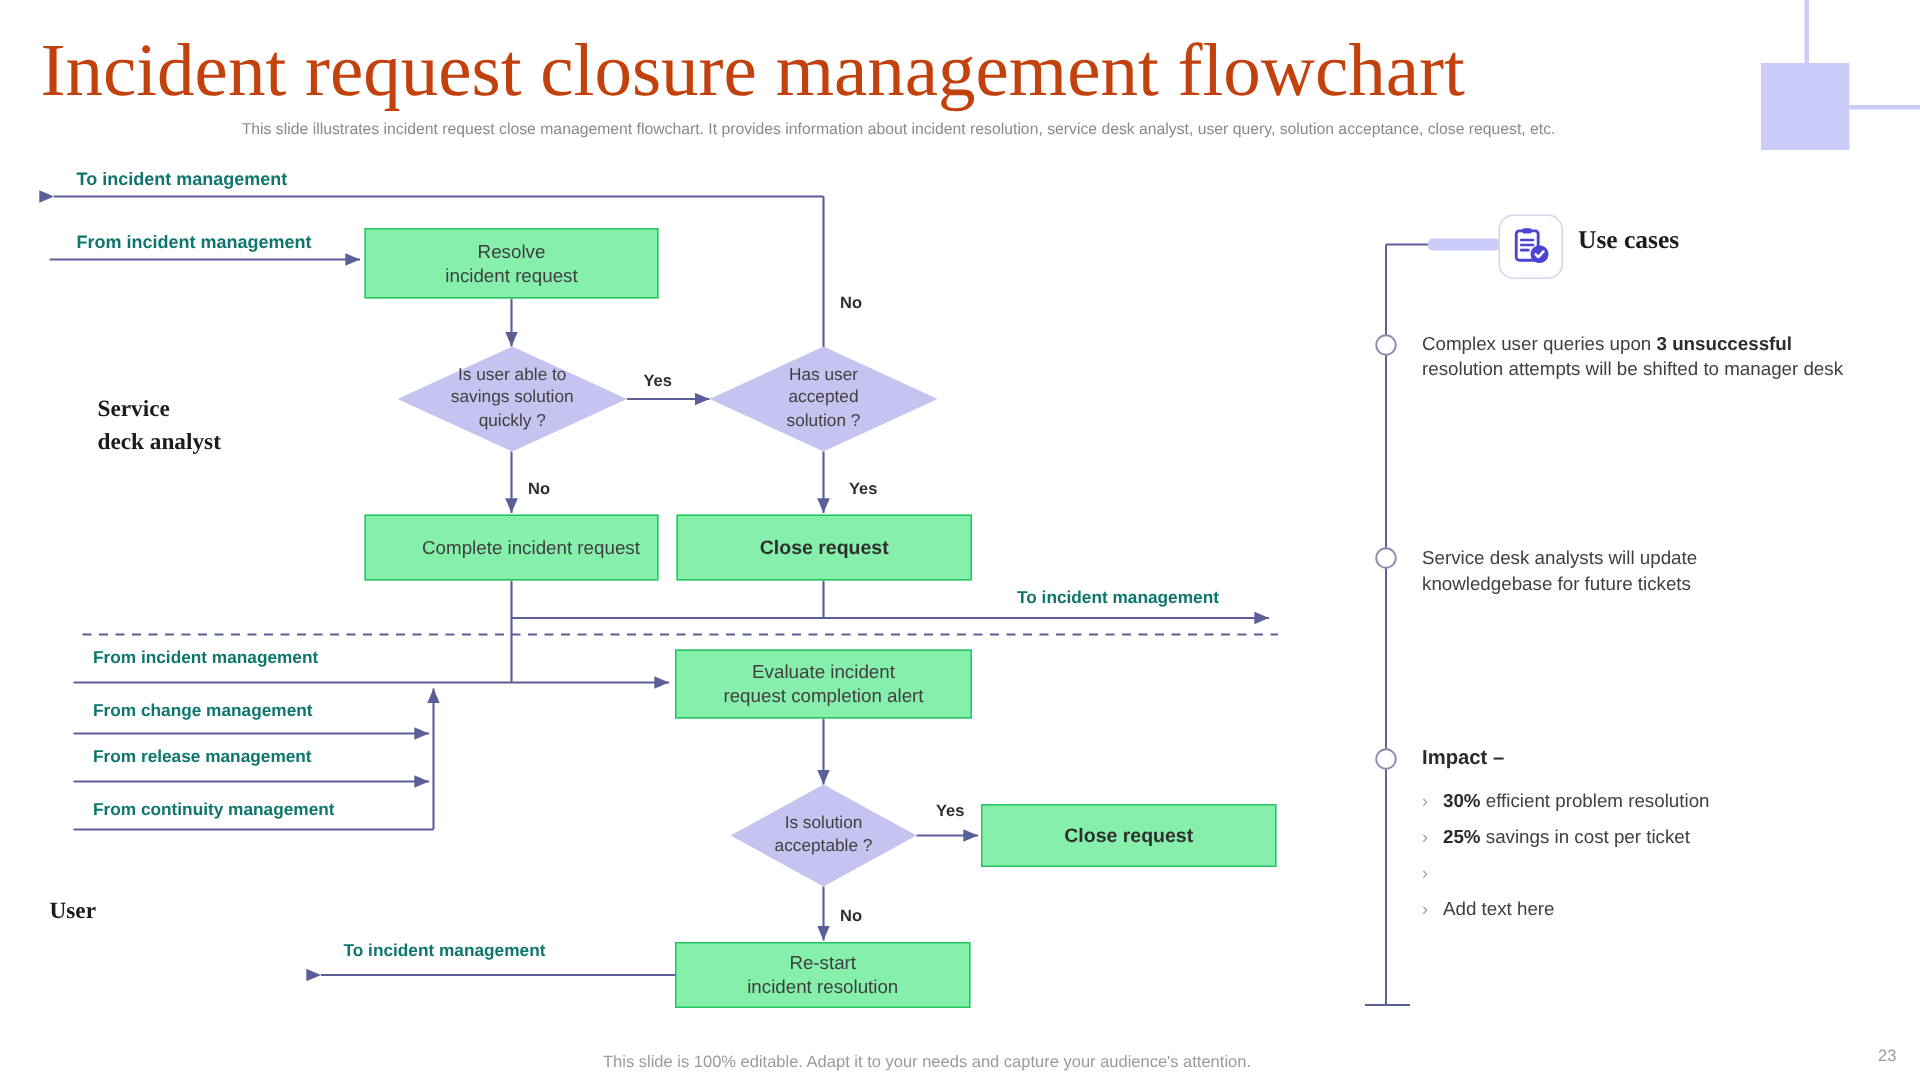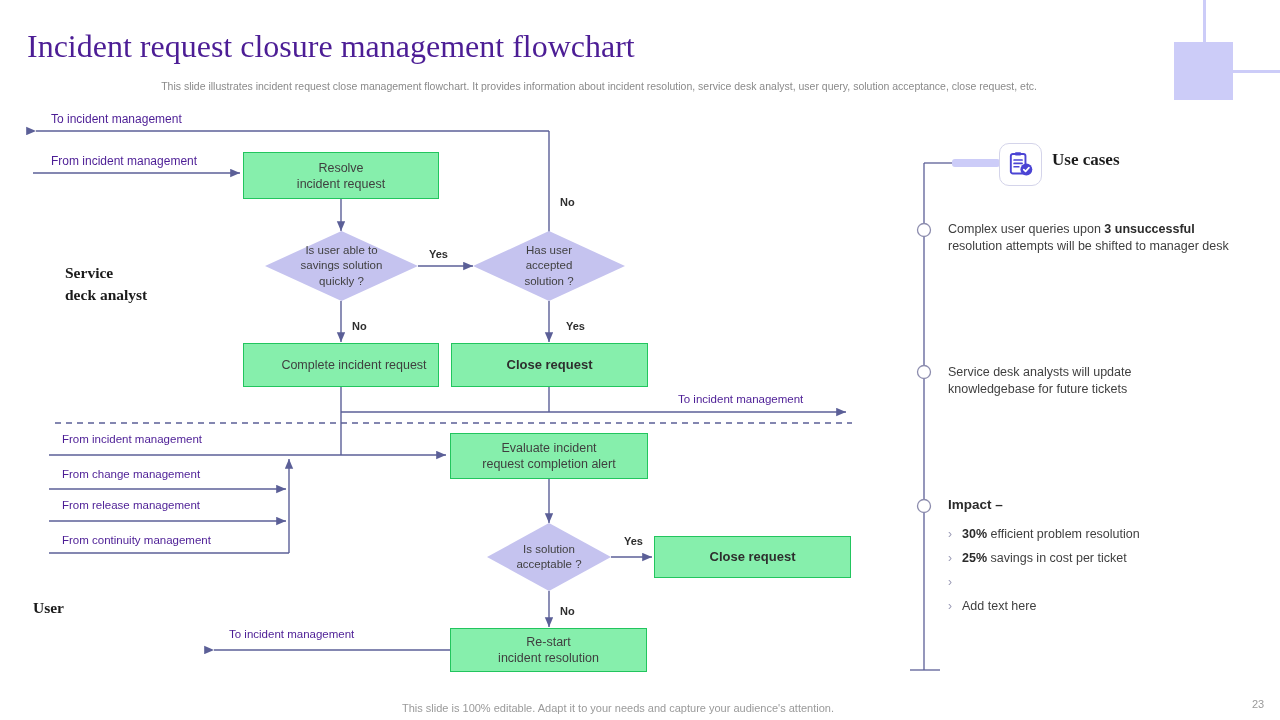--- a/index.html
+++ b/index.html
@@ -34,23 +34,23 @@
     left: 1233px; top: 70px;
     width: 47px; height: 3px;
     background: #ccccf8;
   }
 
   
   .page-title {
     position: absolute;
     left: 27px; top: 23px;
     font-family: "Liberation Serif", serif;
-    font-size: 32px;
+    font-size: 50px;
     line-height: 46px;
-    color: #4c1d95;
+    color: #c2410c;
     letter-spacing: 0px;
     white-space: nowrap;
   }
   .page-subtitle {
     position: absolute;
     left: 27px; top: 79px;
     width: 1010px;
     font-size: 10.5px;
     line-height: 14px;
     color: #8a8a8a;
@@ -125,22 +125,22 @@
   .edge-label {
     position: absolute;
     font-size: 11px;
     font-weight: bold;
     color: #2e2e2e;
     white-space: nowrap;
   }
   .io-label {
     position: absolute;
     font-size: 12px;
-    font-weight: normal;
-    color: #4c1d95;
+    font-weight: bold;
+    color: #0f766e;
     white-space: nowrap;
   }
   .lane-label {
     position: absolute;
     font-family: "Liberation Serif", serif;
     font-weight: bold;
     font-size: 15.5px;
     line-height: 22px;
     color: #1b1b1b;
     white-space: nowrap;

